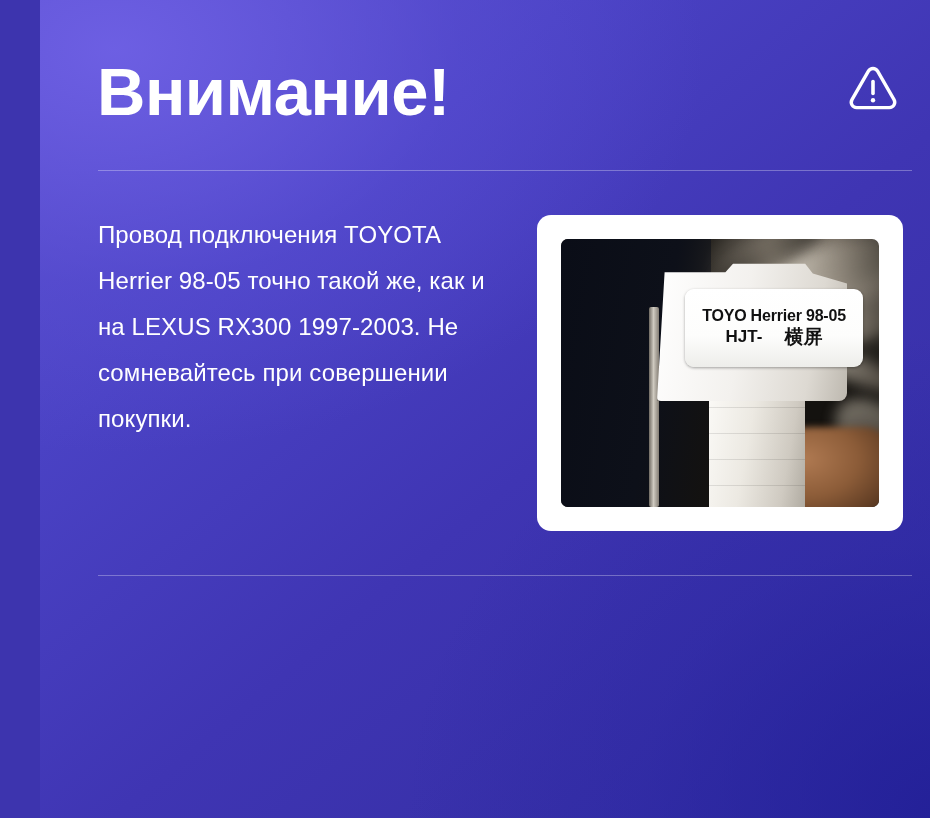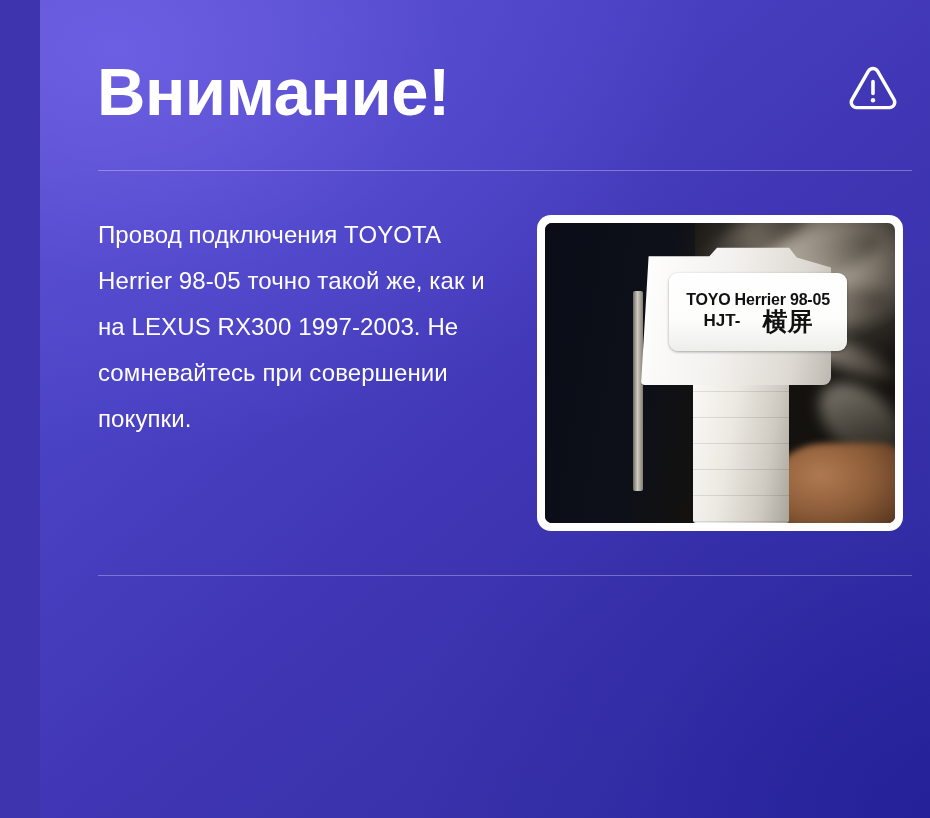--- a/index.html
+++ b/index.html
@@ -89,21 +89,21 @@
 
   
   .photo-frame {
     position: absolute;
     left: 440px;
     top: 3px;
     width: 366px;
     height: 316px;
     background: #ffffff;
     border-radius: 14px;
-    padding: 8px;
+    padding: 24px;
     box-sizing: border-box;
   }
   .photo {
     position: relative;
     width: 100%;
     height: 100%;
     border-radius: 7px;
     overflow: hidden;
     background:
       radial-gradient(ellipse 150px 110px at 78% 14%, #cfc8bb 0%, #7d756a 38%, #2a2722 72%, #14120f 100%),
@@ -188,21 +188,21 @@
     display: flex;
     align-items: center;
     justify-content: center;
     gap: 22px;
     font-size: 17px;
     font-weight: 700;
     color: #111111;
     line-height: 22px;
     font-family: "Liberation Sans", sans-serif;
   }
-  .ph-label-cjk { font-size: 25px; font-weight: 700; }
+  .ph-label-cjk { font-size: 19px; font-weight: 700; }
 
   
   .bottom-text {
     position: absolute;
     left: 58px;
     top: 617px;
     width: 816px;
     margin: 0;
     font-size: 25px;
     line-height: 48px;

